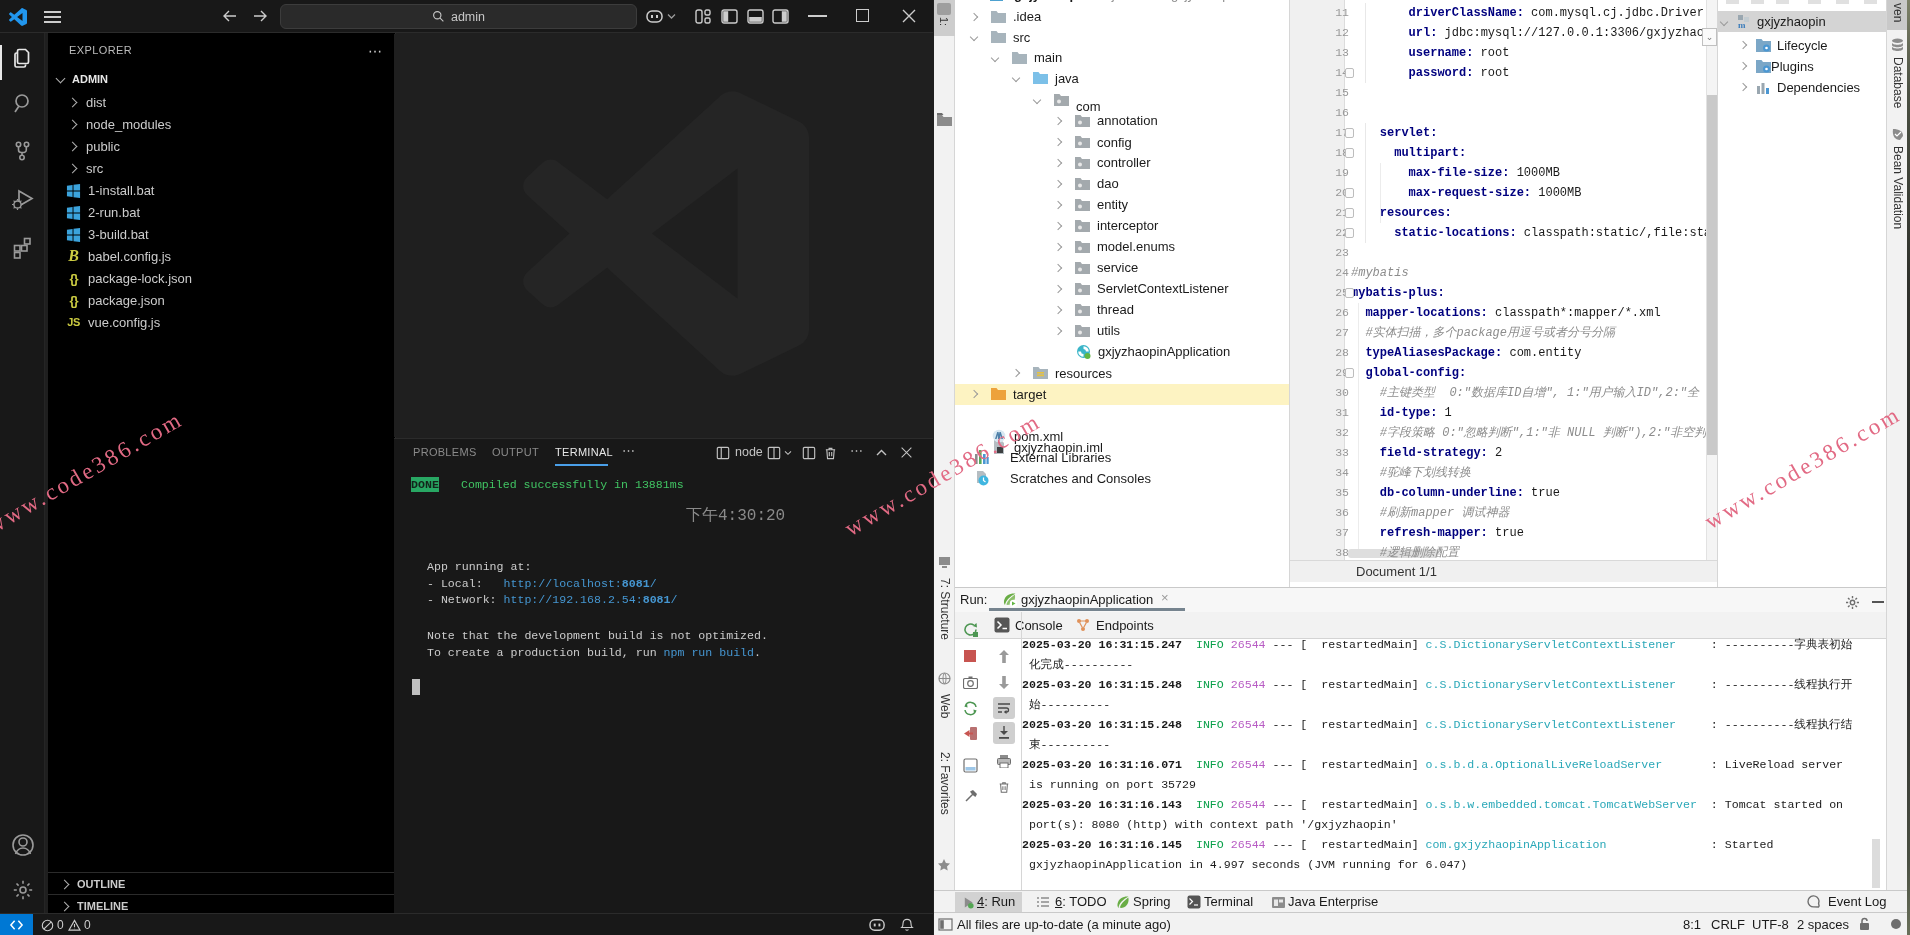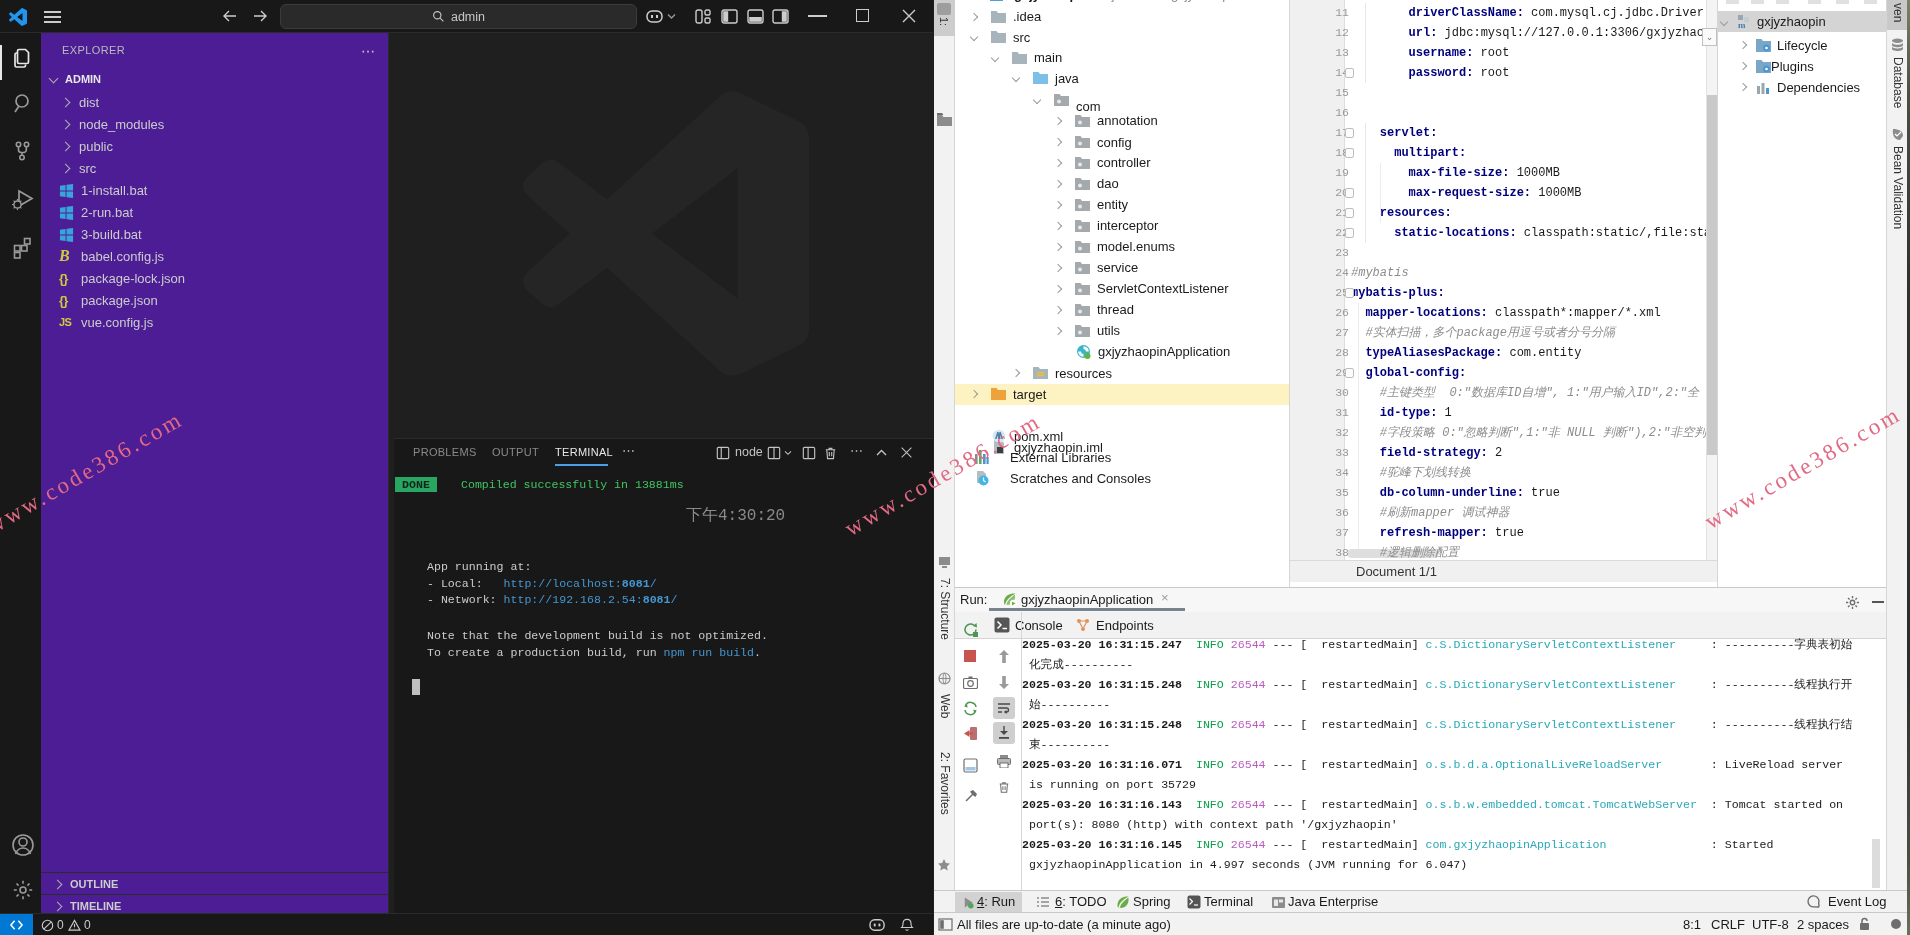--- a/index.html
+++ b/index.html
@@ -5,21 +5,21 @@
   * { margin:0; padding:0; box-sizing:border-box; }
   html,body { width:1910px; height:935px; overflow:hidden; background:#1f1f1f; }
   body { font-family:"Liberation Sans", sans-serif; position:relative; }
   .abs { position:absolute; }
   .mono { font-family:"Liberation Mono", monospace; }
   
   #vsc { position:absolute; left:0; top:0; width:933px; height:935px; background:#1f1f1f; }
   #vsc .titlebar { position:absolute; left:0; top:0; width:933px; height:33px; background:#181818; border-bottom:1px solid #2b2b2b; }
   #vsc .sbox { position:absolute; left:280px; top:4px; width:357px; height:25px; background:#2a2a2a; border:1px solid #3c3c3c; border-radius:6px; color:#c7c7c7; font-size:12.5px; display:flex; align-items:center; justify-content:center; }
   #vsc .activity { position:absolute; left:0; top:33px; width:45px; height:880px; background:#181818; border-right:1px solid #252525; }
-  #vsc .sidebar { position:absolute; left:41px; top:33px; width:348px; height:880px; background:#4c1d95; border-right:1px solid #2b2b2b; color:#cccccc; }
+  #vsc .sidebar { position:absolute; left:48px; top:33px; width:348px; height:880px; background:#000000; border-right:1px solid #2b2b2b; color:#cccccc;text-align:center; }
   .row { position:absolute; left:0; width:348px; height:22px; display:flex; align-items:center; font-size:13px; color:#cccccc; white-space:nowrap; }
   .chev { display:inline-block; width:7px; height:7px; border-right:1.4px solid #b0b0b0; border-bottom:1.4px solid #b0b0b0; }
   .chev.r { transform:rotate(-45deg); }
   .chev.d { transform:rotate(45deg); }
   #vsc .editor { position:absolute; left:394px; top:34px; width:539px; height:403px; background:#1f1f1f; }
   #vsc .panel { position:absolute; left:394px; top:438px; width:539px; height:475px; background:#181818; border-top:1px solid #2b2b2b; }
   #vsc .statusbar { position:absolute; left:0; top:913px; width:933px; height:22px; background:#181818; border-top:1px solid #2b2b2b; }
   
   #idea { position:absolute; left:934px; top:0; width:973px; height:935px; background:#f2f2f2; font-size:13px; color:#1a1a1a; }
   #idea .lstripe { position:absolute; left:0; top:0; width:21px; height:912px; background:#f2f2f2; border-right:1px solid #d6d6d6; }
@@ -183,21 +183,21 @@
     <svg class="abs" style="left:430px; top:7px;" width="13" height="14" viewBox="0 0 14 15">
         <path stroke="#c3c3c3" stroke-width="1.2" fill="none" d="M2 4h10M5.5 4V2.5h3V4M3 4l.8 9.5h6.4L11 4M5.7 6.5v4.5M8.3 6.5v4.5"></path>
       </svg>
     <div class="abs" style="left:456px; top:4px; color:#c3c3c3; font-size:13px;">⋯</div>
     <svg class="abs" style="left:482px; top:9px;" width="11" height="9" viewBox="0 0 11 9">
         <path d="M1 7 5.5 2.5 10 7" stroke="#c3c3c3" stroke-width="1.4" fill="none"></path>
       </svg>
     <svg class="abs" style="left:506px; top:7px;" width="13" height="13" viewBox="0 0 16 16">
         <path stroke="#c3c3c3" stroke-width="1.3" d="M2 2l12 12M14 2 2 14"></path>
       </svg>
-    <div class="mono abs" style="left:1px; top:38px; width:42px; height:15px; background:#28a763; color:#14241b; font-size:11.6px; font-weight:bold; text-align:center; line-height:15px;">DONE</div>
+    <div class="mono abs" style="left:17px; top:38px; width:28px; height:15px; background:#28a763; color:#14241b; font-size:11.6px; font-weight:bold; text-align:center; line-height:15px;">DONE</div>
     <div class="mono abs" style="left:67px; top:38px; font-size:11.6px; color:#41c463; line-height:15px;">Compiled successfully in 13881ms</div>
     <div class="mono abs" style="left:292px; top:70px; font-size:16px; color:#8a8a8a; line-height:15px;">下午4:30:20</div>
     <div class="mono abs" style="left:33px; top:120px; font-size:11.6px; color:#cccccc; line-height:16.5px;">App running at:<br>- Local:&nbsp;&nbsp;&nbsp;<span style="color:#4596d1;">http://localhost:<b>8081</b>/</span><br>- Network: <span style="color:#4596d1;">http://192.168.2.54:<b>8081</b>/</span></div>
     <div class="mono abs" style="left:33px; top:189px; font-size:11.6px; color:#cccccc; line-height:16.5px;">Note that the development build is not optimized.<br>To create a production build, run <span style="color:#4596d1;">npm run build</span>.</div>
     <div class="abs" style="left:18px; top:240px; width:8px; height:16px; background:#bfbfbf;"></div>
   </div>
   <div class="statusbar">
     <div class="abs" style="left:0; top:0; width:33px; height:22px; background:#0078d4;"></div>
     <svg class="abs" style="left:9px; top:4px;" width="15" height="14" viewBox="0 0 16 15">
         <path stroke="#ffffff" stroke-width="1.6" fill="none" d="m6 3-4 4.5L6 12M10 3l4 4.5-4 4.5"></path>

